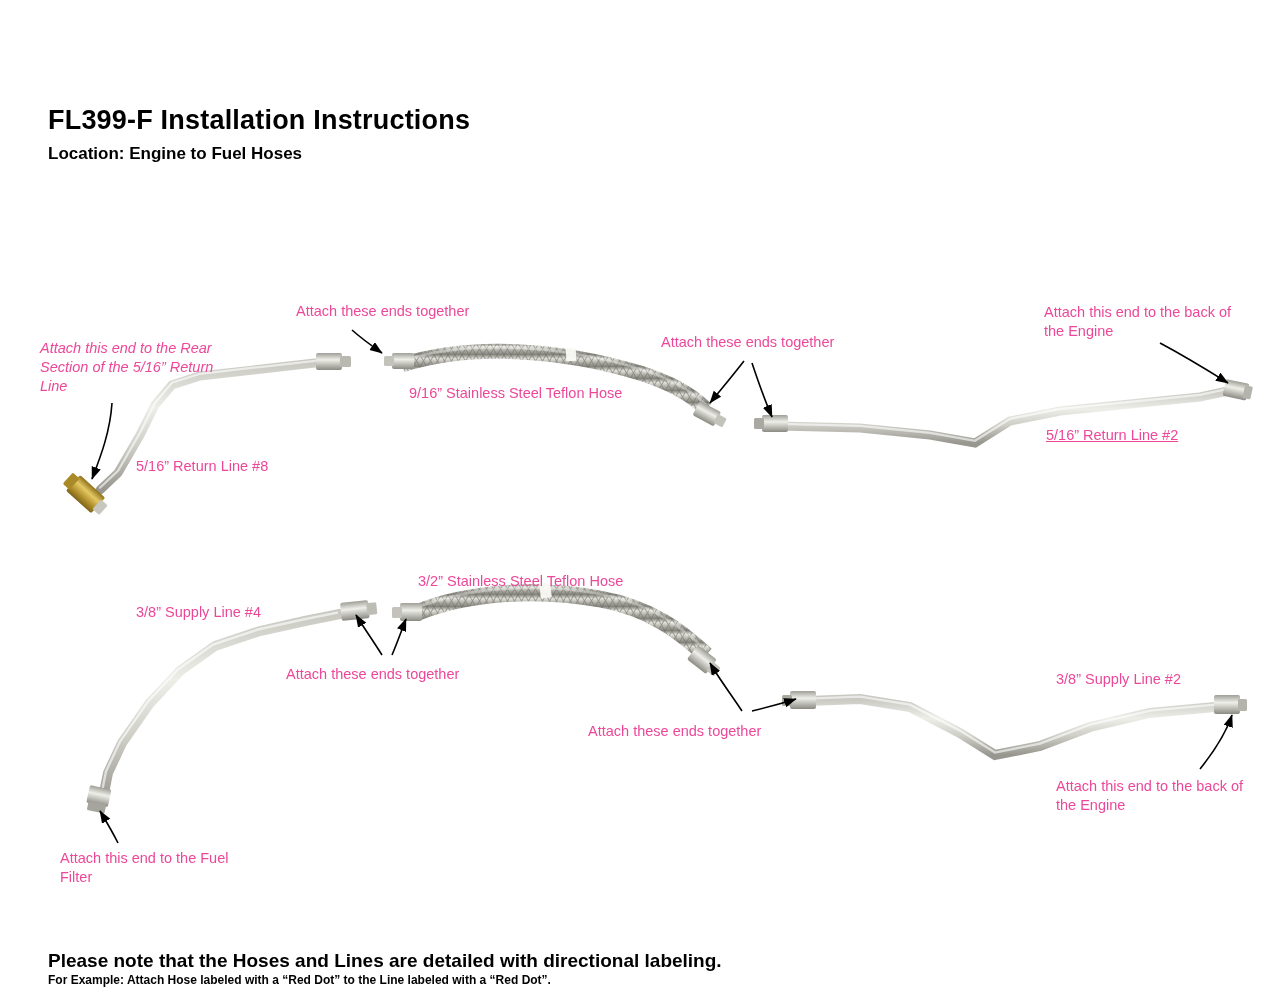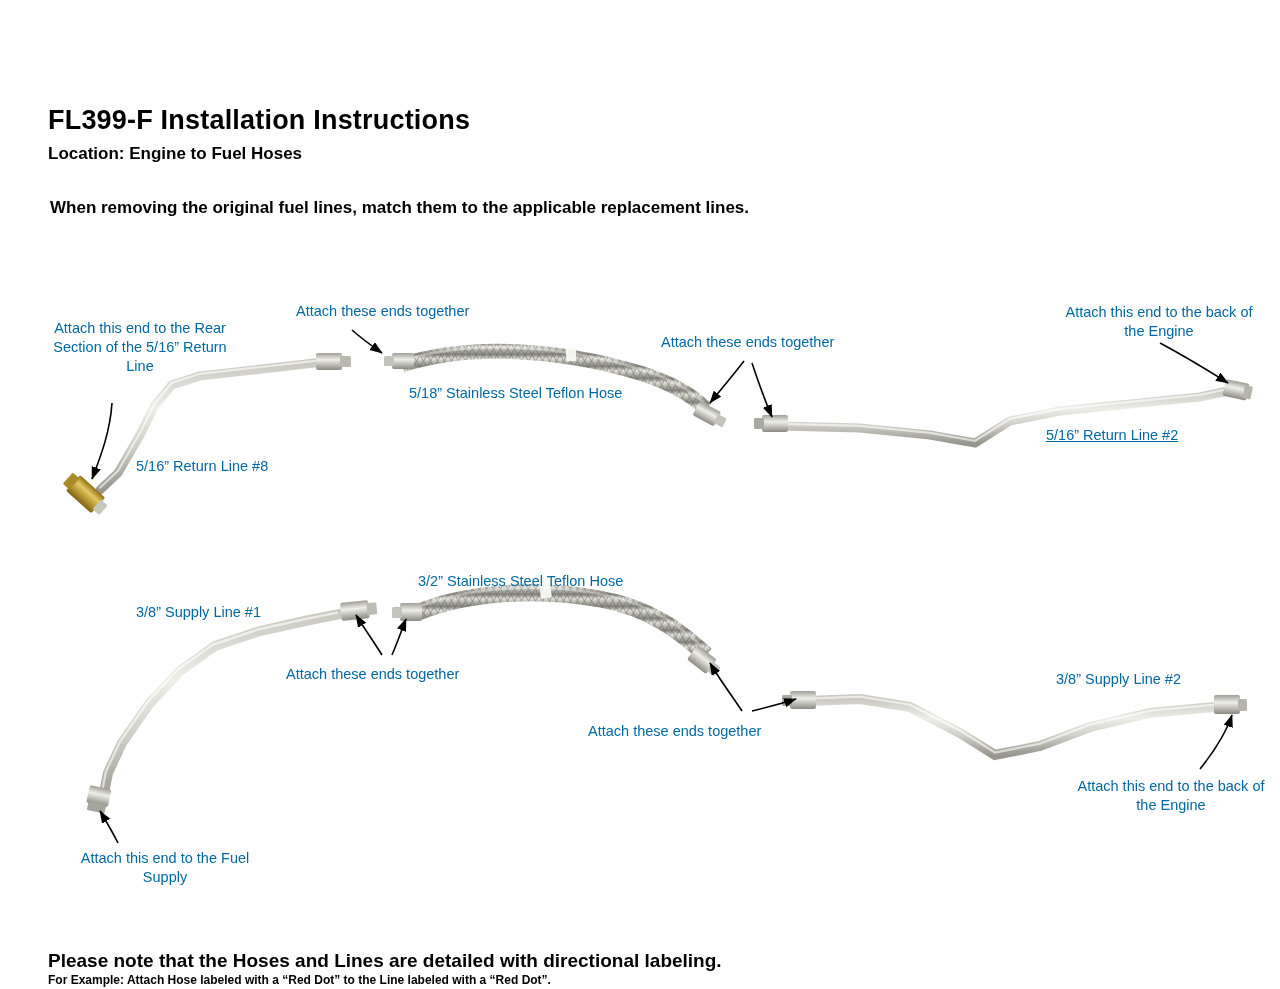--- a/index.html
+++ b/index.html
@@ -50,41 +50,39 @@
     position: absolute;
     left: 48px;
     top: 930px;
     font-size: 12px;
     font-weight: bold;
   }
   .lbl {
     position: absolute;
     font-size: 14.5px;
     line-height: 19px;
-    color: #0369a1;
+    color: #ec4899;
     white-space: pre-line;
-    text-align: center;
   }
   svg.overlay {
     position: absolute;
     left: 0;
     top: 0;
     width: 1280px;
     height: 989px;
     pointer-events: none;
   }
 </style>
 </head>
 <body>
 
 <div id="page">
 
   <div class="title">FL399-F Installation Instructions</div>
   <div class="subtitle">Location: Engine to Fuel Hoses</div>
-  <div class="instruction">When removing the original fuel lines, match them to the applicable replacement lines.</div>
 
   <svg class="overlay" viewBox="0 0 1280 989">
     <defs>
       <linearGradient id="tube" x1="0" y1="0" x2="0" y2="1">
         <stop offset="0%" stop-color="#c9c9c2"></stop>
         <stop offset="35%" stop-color="#eeeee9"></stop>
         <stop offset="65%" stop-color="#cfcfc8"></stop>
         <stop offset="100%" stop-color="#97978f"></stop>
       </linearGradient>
       <linearGradient id="braid" x1="0" y1="0" x2="0" y2="1">
@@ -199,49 +197,49 @@
     <path d="M392 612 C398 598 402 586 406 576" stroke="#000" stroke-width="1.6" fill="none" marker-end="url(#arrow)"></path>
 
     <path d="M742 668 C730 650 718 634 710 620" stroke="#000" stroke-width="1.6" fill="none" marker-end="url(#arrow)"></path>
     <path d="M752 668 C768 664 784 660 796 656" stroke="#000" stroke-width="1.6" fill="none" marker-end="url(#arrow)"></path>
 
     <path d="M1200 726 C1216 706 1226 690 1232 672" stroke="#000" stroke-width="1.6" fill="none" marker-end="url(#arrow)"></path>
 
     <path d="M118 800 C112 788 106 778 100 768" stroke="#000" stroke-width="1.6" fill="none" marker-end="url(#arrow)"></path>
   </svg>
 
-  <div class="lbl" style="left:40px; top:276px; width:200px;">Attach this end to the Rear
+  <div class="lbl" style="left:40px; top:296px; width:200px;font-style:italic;">Attach this end to the Rear
 Section of the 5/16” Return
 Line</div>
 
   <div class="lbl" style="left:136px; top:414px;">5/16” Return Line #8</div>
 
   <div class="lbl" style="left:296px; top:259px;">Attach these ends together</div>
 
-  <div class="lbl" style="left:409px; top:341px;">5/18” Stainless Steel Teflon Hose</div>
+  <div class="lbl" style="left:409px; top:341px;">9/16” Stainless Steel Teflon Hose</div>
 
   <div class="lbl" style="left:661px; top:290px;">Attach these ends together</div>
 
   <div class="lbl" style="left:1044px; top:260px; width:230px;">Attach this end to the back of
 the Engine</div>
 
   <div class="lbl" style="left:1046px; top:383px;text-decoration:underline;">5/16” Return Line #2</div>
 
   <div class="lbl" style="left:418px; top:529px;">3/2” Stainless Steel Teflon Hose</div>
 
-  <div class="lbl" style="left:136px; top:560px;">3/8” Supply Line #1</div>
+  <div class="lbl" style="left:136px; top:560px;">3/8” Supply Line #4</div>
 
   <div class="lbl" style="left:286px; top:622px;">Attach these ends together</div>
 
   <div class="lbl" style="left:588px; top:679px;">Attach these ends together</div>
 
   <div class="lbl" style="left:1056px; top:627px;">3/8” Supply Line #2</div>
 
   <div class="lbl" style="left:1056px; top:734px; width:230px;">Attach this end to the back of
 the Engine</div>
 
   <div class="lbl" style="left:60px; top:806px; width:210px;">Attach this end to the Fuel
-Supply</div>
+Filter</div>
 
   <div class="note1">Please note that the Hoses and Lines are detailed with directional labeling.</div>
   <div class="note2">For Example: Attach Hose labeled with a “Red Dot” to the Line labeled with a “Red Dot”.</div>
 
 </div>
 
 </body></html>

